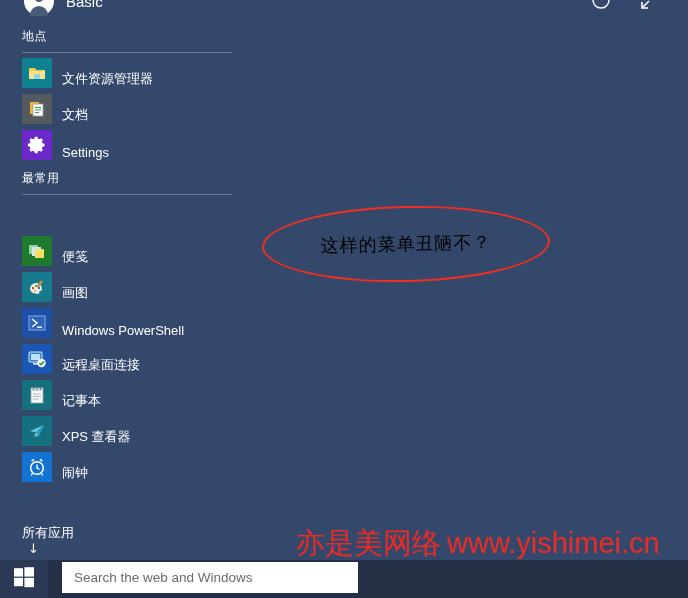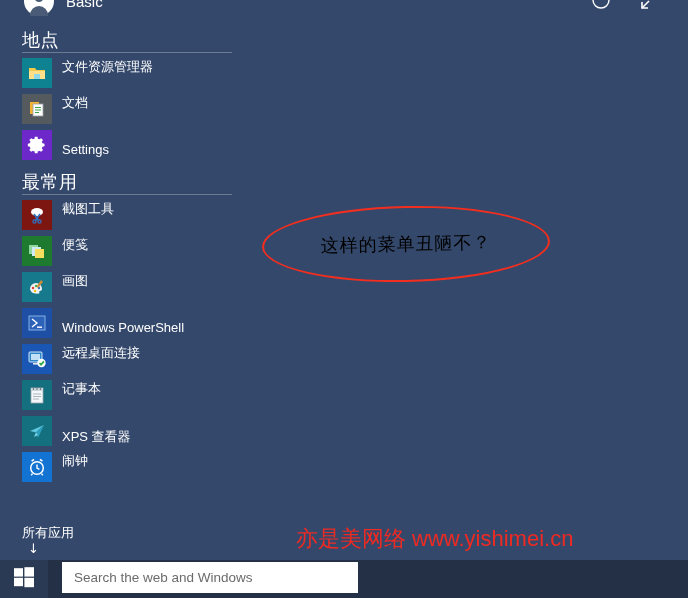--- a/index.html
+++ b/index.html
@@ -81,40 +81,40 @@
   }
   #power-ctrl { left: 589px; }
   #expand-ctrl { left: 639px; }
   .top-ctrl svg { display: block; }
 
   
   .section-header {
     position: absolute;
     left: 22px;
     color: #ffffff;
-    font-size: 18px;
+    font-size: 12px;
     font-family: Liberation Serif, serif;
     letter-spacing: 0.5px;
   }
   .section-rule {
     position: absolute;
     left: 22px;
     width: 210px;
     height: 1px;
     background: rgba(255,255,255,0.28);
   }
 
   
   .app-item {
     position: absolute;
     left: 22px;
     width: 215px;
     height: 30px;
     display: flex;
-    align-items: flex-start;
+    align-items: flex-end;
   }
   .app-tile {
     width: 30px;
     height: 30px;
     flex: 0 0 auto;
     position: relative;
     display: flex;
     align-items: center;
     justify-content: center;
   }
@@ -181,21 +181,21 @@
     font-family: "DejaVu Sans", "Liberation Sans", sans-serif;
     white-space: nowrap;
   }
 
   
   #watermark {
     position: absolute;
     left: 296px;
     top: 524px;
     color: #ee2a22;
-    font-size: 22px;
+    font-size: 29px;
     white-space: nowrap;
     font-family: "DejaVu Sans", "Liberation Sans", sans-serif;
   }
   #watermark-url {
     font-family: "Liberation Sans", "DejaVu Sans", sans-serif;
     margin-left: 6px;
   }
 
   
   #taskbar {
@@ -301,32 +301,20 @@
         <path fill="#ffffff" d="M12 8.2a3.8 3.8 0 1 0 0 7.6 3.8 3.8 0 0 0 0-7.6zm0 5.9a2.1 2.1 0 1 1 0-4.2 2.1 2.1 0 0 1 0 4.2z"></path>
         <path fill="#ffffff" d="M21 13.6v-3.2l-2.4-.4a6.9 6.9 0 0 0-.8-1.9l1.4-2-2.3-2.3-2 1.4a6.9 6.9 0 0 0-1.9-.8L12.6 2h-3.2l-.4 2.4a6.9 6.9 0 0 0-1.9.8l-2-1.4L2.8 6.1l1.4 2a6.9 6.9 0 0 0-.8 1.9L1 10.4v3.2l2.4.4c.2.7.4 1.3.8 1.9l-1.4 2 2.3 2.3 2-1.4c.6.4 1.2.6 1.9.8l.4 2.4h3.2l.4-2.4c.7-.2 1.3-.4 1.9-.8l2 1.4 2.3-2.3-1.4-2c.4-.6.6-1.2.8-1.9l2.4-.4z"></path>
       </svg>
     </div>
     <span class="app-label latin">Settings</span>
   </div>
 
   <div class="section-header" style="top:170px">最常用</div>
   <div class="section-rule" style="top:194px"></div>
 
-  <div class="app-item" style="top:200px">
-    <div class="app-tile" style="background:#7d1511">
-      <svg width="20" height="20" viewBox="0 0 20 20">
-        <ellipse cx="10" cy="7" rx="6" ry="4" fill="#ffffff"></ellipse>
-        <path d="M7 9 L12 16" stroke="#2d72c4" stroke-width="1.6" fill="none"></path>
-        <path d="M13 9 L8 16" stroke="#2d72c4" stroke-width="1.6" fill="none"></path>
-        <circle cx="7.5" cy="16.5" r="1.6" fill="none" stroke="#2d72c4" stroke-width="1.2"></circle>
-        <circle cx="12.5" cy="16.5" r="1.6" fill="none" stroke="#2d72c4" stroke-width="1.2"></circle>
-      </svg>
-    </div>
-    <span class="app-label">截图工具</span>
-  </div>
 
   <div class="app-item" style="top:236px">
     <div class="app-tile" style="background:#1d7a2e">
       <svg width="20" height="20" viewBox="0 0 20 20">
         <rect x="2" y="4" width="9" height="9" fill="#8ed8a0"></rect>
         <rect x="5" y="6" width="9" height="9" fill="#cfe9f5"></rect>
         <rect x="8" y="8" width="9" height="9" fill="#f5dd5e"></rect>
       </svg>
     </div>
     <span class="app-label">便笺</span>

